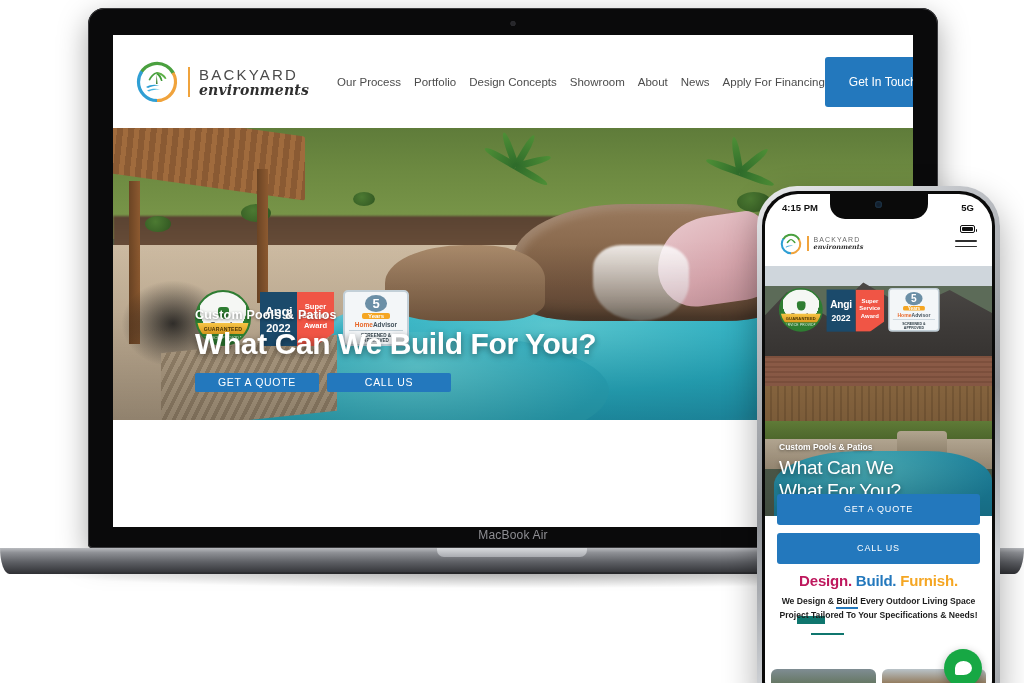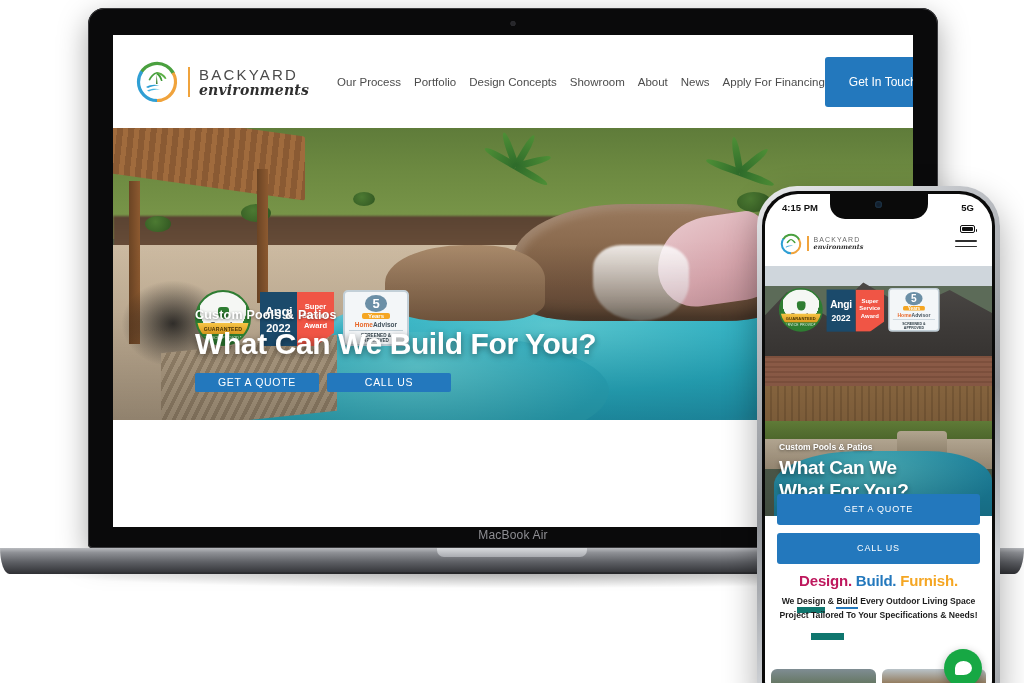--- a/index.html
+++ b/index.html
@@ -320,32 +320,32 @@
     background:linear-gradient(180deg,#cbbda4,#a79madb);
     background:linear-gradient(180deg,#cbbda4,#a4937a); border-radius:4px;
   }
   .m-hero-overlay{
     position:absolute;left:0;bottom:0;width:100%;height:60%;
     background:linear-gradient(180deg,rgba(0,0,0,0),rgba(0,0,0,.30));
   }
   .m-badges{position:absolute; left:14px; top:22px; display:flex; gap:5px; align-items:flex-end; transform: scale(.78); transform-origin: 0 0;}
   .m-copy{position:absolute; left:14px; bottom:14px; width: 190px;}
   .m-eyebrow{color:#fff;font-size:8.5px;font-weight:700;text-shadow:0 1px 3px rgba(0,0,0,.5);margin-bottom:4px;}
-  .m-headline{color:#fff;font-size:19px;font-weight:700;line-height:1.22;letter-spacing:-.3px;text-shadow:0 2px 5px rgba(0,0,0,.45);}
+  .m-headline{color:#fff;font-size:19px;font-weight:400;line-height:1.22;letter-spacing:-.3px;text-shadow:0 2px 5px rgba(0,0,0,.45);}
   .m-btns{position:absolute; left:0; top:300px; width:100%; padding: 0 12px;
     display:flex; flex-direction:column; gap:8px; z-index:5;}
   .m-btn{background:#2378bd;color:#fff;font-size:9px;letter-spacing:.8px;height:31px;
     line-height:31px;text-align:center;border-radius:3px;}
   .m-section{position:absolute;left:0;top:378px;width:100%;padding:0 10px;text-align:center;}
   .dbf{font-size:15px;font-weight:700;letter-spacing:-.2px;margin-bottom:6px;}
   .dbf .d{color:#be185d}.dbf .b{color:#2378bd}.dbf .f{color:#f5a623}
   .sub1,.sub2{font-size:8.6px;font-weight:700;color:#1d1d1d;line-height:1.6;}
-  .u-green{border-bottom:6px solid #0f766e;padding-bottom:1px}
+  .u-green{border-bottom:8px solid #0f766e;padding-bottom:10px}
   .u-blue{border-bottom:2px solid #2378bd;padding-bottom:1px}
-  .u-orange{border-bottom:7px solid #0f766e;padding-bottom:13px}
+  .u-orange{border-bottom:2px solid #0f766e;padding-bottom:13px}
   .m-thumbs{position:absolute;left:0;bottom:0;width:100%;height:44px;display:flex;gap:6px;padding:0 6px;}
   .m-thumb{flex:1;border-radius:6px 6px 0 0;overflow:hidden;position:relative;}
   .m-thumb.t1{background:linear-gradient(180deg,#7f8d93 0%,#5c6f52 45%,#3f5a34 100%);}
   .m-thumb.t2{background:linear-gradient(180deg,#b9c3c9 0%,#8a6b45 40%,#6d5231 100%);}
   .chat-fab{
     position:absolute; right:10px; bottom:26px; width:38px; height:38px; border-radius:50%;
     background:#17a844; display:flex; align-items:center; justify-content:center;
     box-shadow:0 3px 10px rgba(0,0,0,.3); z-index:9;
   }
   .chat-fab .bub{width:17px;height:14px;background:#fff;border-radius:50% 50% 50% 10%;}

